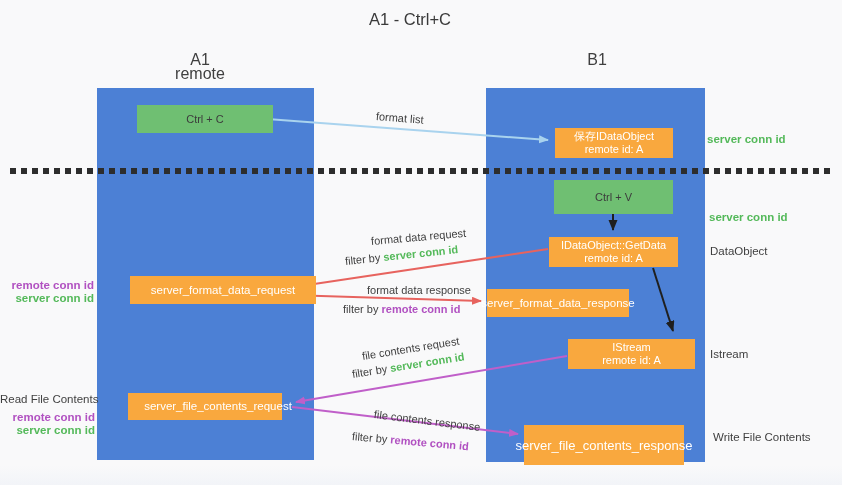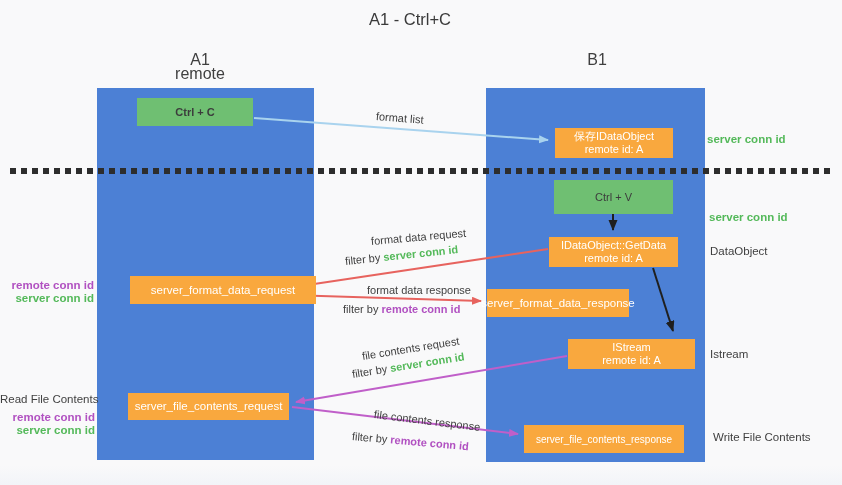--- a/index.html
+++ b/index.html
@@ -92,27 +92,27 @@
     </defs>
     <line x1="254" y1="118" x2="548" y2="140" stroke="#a9d3ee" stroke-width="2" marker-end="url(#m-blue)"></line>
     <line x1="613" y1="208" x2="613" y2="230" stroke="#1f1f1f" stroke-width="2" marker-end="url(#m-black)"></line>
     <line x1="653" y1="268" x2="673" y2="331" stroke="#1f1f1f" stroke-width="2" marker-end="url(#m-black)"></line>
     <line x1="548" y1="249" x2="294" y2="287" stroke="#e7635e" stroke-width="2" marker-end="url(#m-red)"></line>
     <line x1="289" y1="295" x2="481" y2="301" stroke="#e7635e" stroke-width="2" marker-end="url(#m-red)"></line>
     <line x1="567" y1="356" x2="296" y2="402" stroke="#c05fc9" stroke-width="2" marker-end="url(#m-magenta)"></line>
     <line x1="292" y1="407" x2="518" y2="434" stroke="#c05fc9" stroke-width="2" marker-end="url(#m-magenta)"></line>
   </svg>
 
-  <div class="node green" style="left:137px;top:98px;width:116px;height:28px;font-weight:bold;">
+  <div class="node green" style="left:137px;top:105px;width:136px;height:28px;">
     <span>Ctrl + C</span>
   </div>
   <div class="node orange" style="left:130px;top:276px;width:186px;height:28px;font-size:11.5px;">
     <span>server_format_data_request</span>
   </div>
-  <div class="node orange" style="left:128px;top:393px;width:161px;height:27px;font-size:11.5px;">
+  <div class="node orange" style="left:128px;top:393px;width:128px;height:27px;font-size:11.5px;padding-left:26px;">
     <span>server_file_contents_request</span>
   </div>
 
   <div class="node orange" style="left:555px;top:128px;width:118px;height:30px;">
     <span>保存IDataObject</span>
     <span>remote id: A</span>
   </div>
   <div class="node green" style="left:554px;top:180px;width:119px;height:34px;">
     <span>Ctrl + V</span>
   </div>
@@ -120,21 +120,21 @@
     <span>IDataObject::GetData</span>
     <span>remote id: A</span>
   </div>
   <div class="node orange" style="left:487px;top:289px;width:142px;height:28px;font-size:11.5px;">
     <span>server_format_data_response</span>
   </div>
   <div class="node orange" style="left:568px;top:339px;width:127px;height:30px;">
     <span>IStream</span>
     <span>remote id: A</span>
   </div>
-  <div class="node orange" style="left:524px;top:425px;width:160px;height:28px;font-size:10px;">
+  <div class="node orange" style="left:524px;top:425px;width:160px;height:40px;font-size:13px;">
     <span>server_file_contents_response</span>
   </div>
 
   <div class="side-label lbl-green" style="left:707px;top:133px;">server conn id</div>
   <div class="side-label lbl-green" style="left:709px;top:211px;">server conn id</div>
   <div class="side-label" style="left:710px;top:245px;">DataObject</div>
   <div class="side-label" style="left:710px;top:348px;">Istream</div>
   <div class="side-label" style="left:713px;top:431px;">Write File Contents</div>
 
   <div class="side-label right-align" style="left:0;width:94px;top:279px;">

